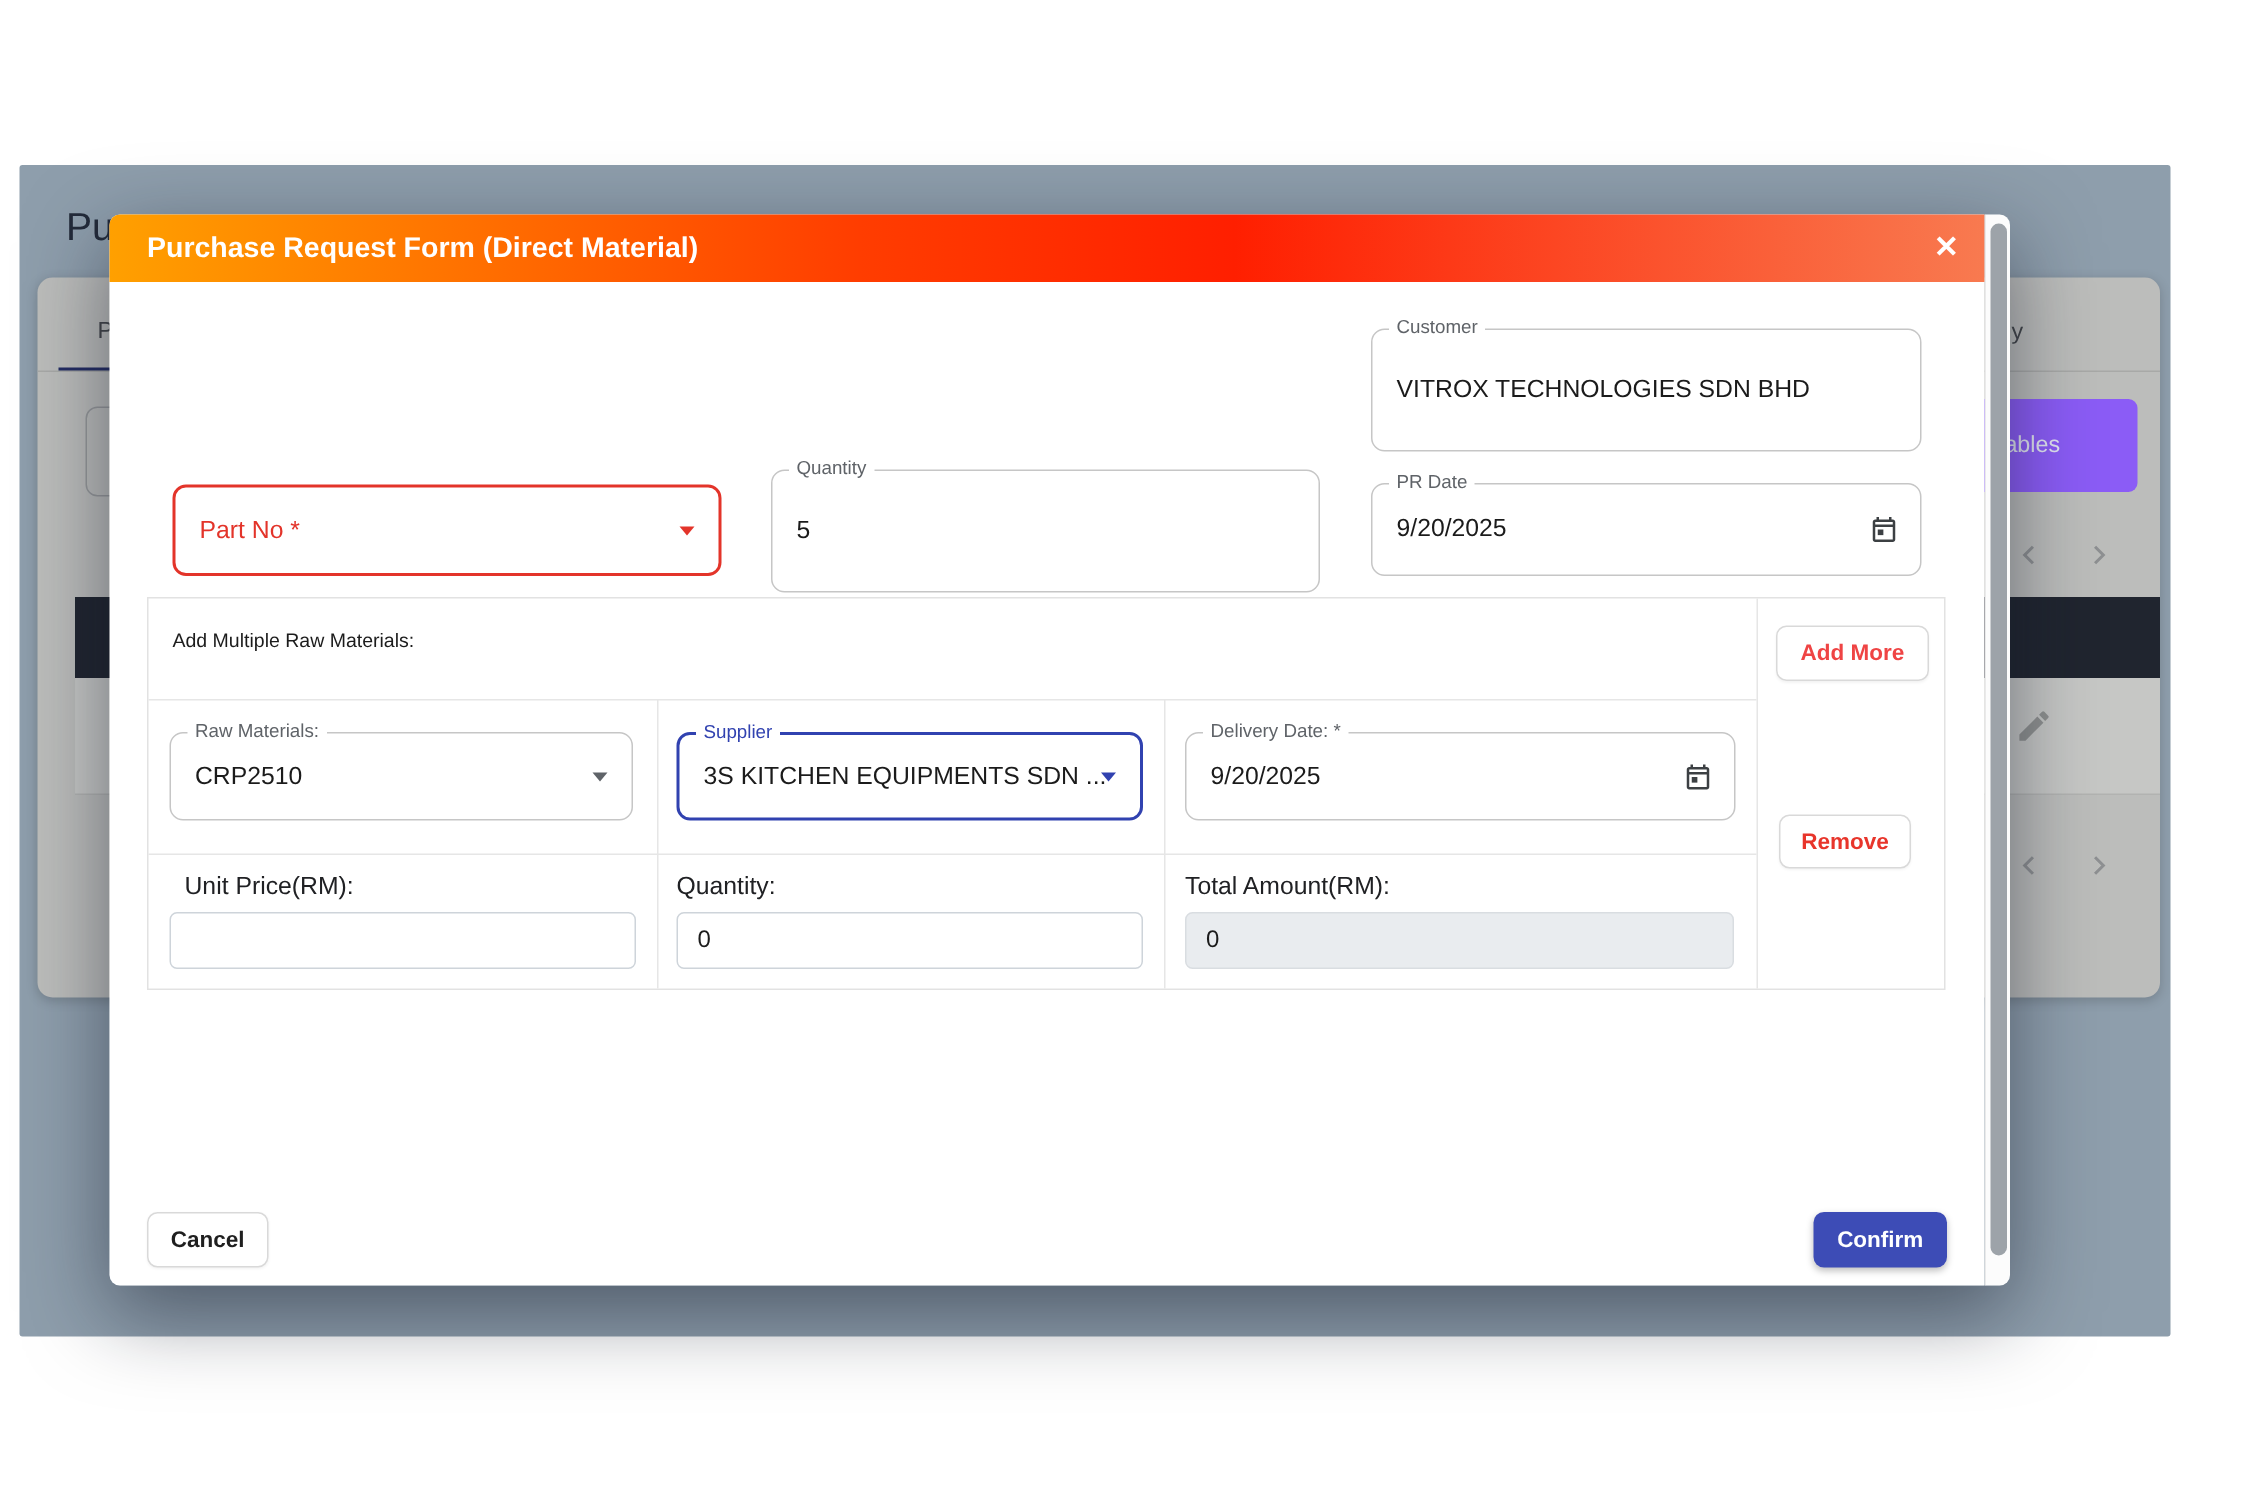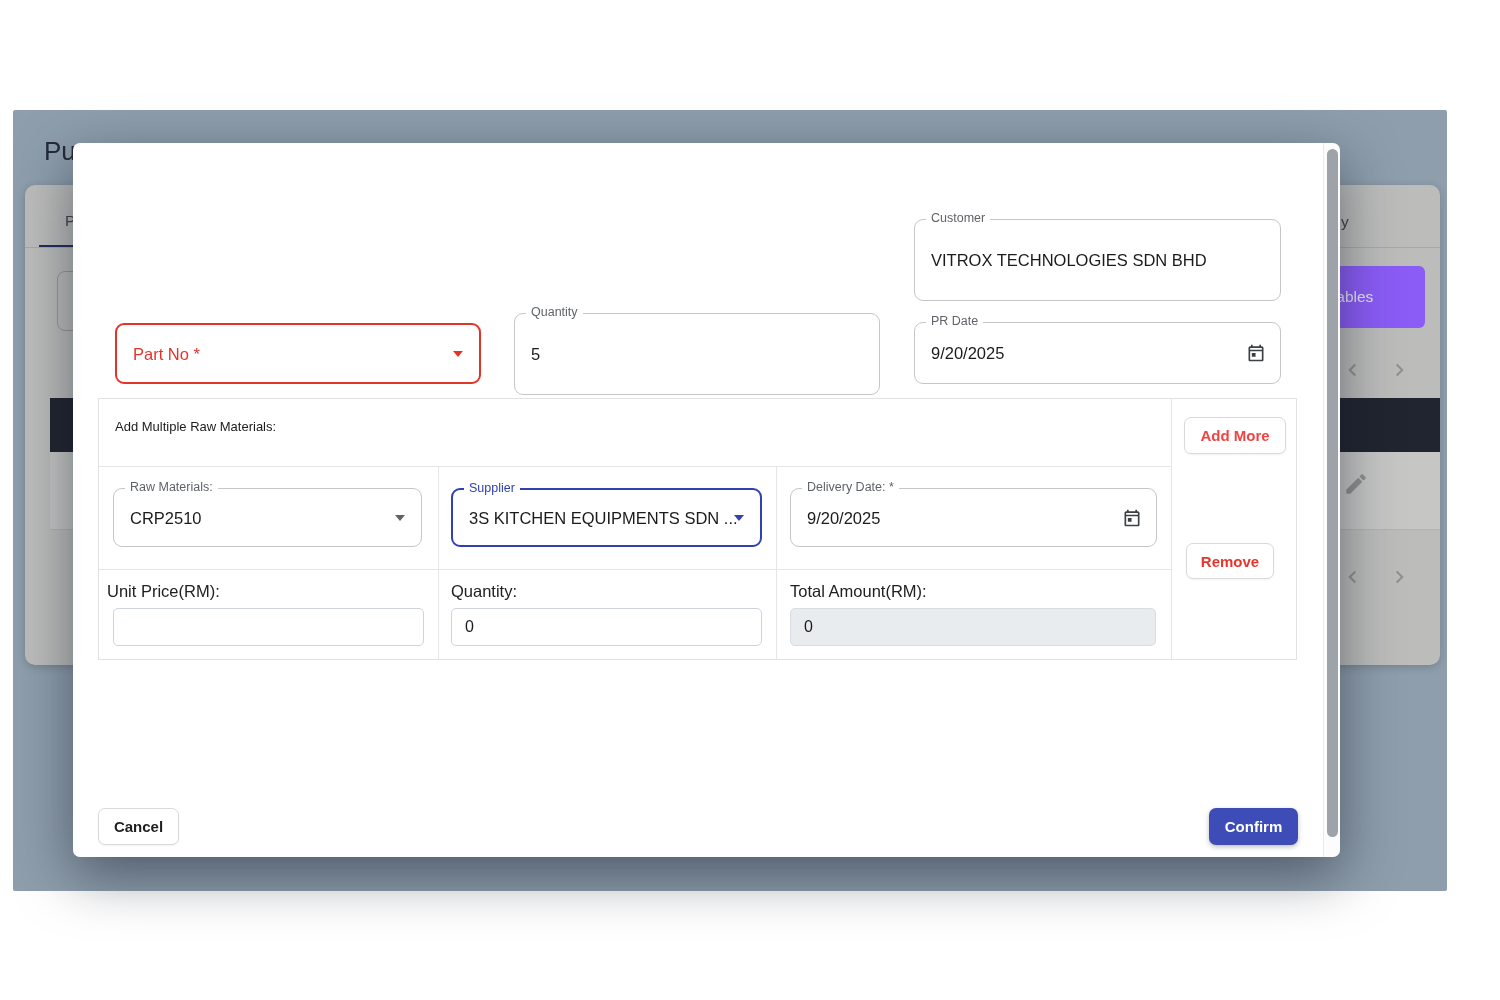--- a/index.html
+++ b/index.html
@@ -111,20 +111,24 @@
     <polyline points="14.5,6 8.5,12 14.5,18" fill="none" stroke="#8e9092" stroke-width="2.2"></polyline>
   </svg>
   <svg class="abs bg-chev" style="left:1363px; top:381px;" viewBox="0 0 24 24">
     <polyline points="9.5,6 15.5,12 9.5,18" fill="none" stroke="#8e9092" stroke-width="2.2"></polyline>
   </svg>
 </div>
 
 <div id="modal" class="abs">
   <div id="modal-content">
 
+    <div id="modal-header">
+      <div id="modal-title">Purchase Request Form (Direct Material)</div>
+      <div id="modal-close">✕</div>
+    </div>
 
 
 
     <div class="mfield" style="left:841px; top:76px; width:367px; height:82px;">
       <span class="mlabel">Customer</span>
       <span class="mvalue">VITROX TECHNOLOGIES SDN BHD</span>
     </div>
 
     <div class="mfield error" style="left:42px; top:180px; width:366px; height:61px;">
       <span class="mvalue">Part No *</span>
@@ -176,21 +180,21 @@
         <svg class="cal-icon" viewBox="0 0 24 24">
           <path fill="#3c4043" d="M19 4h-1V2h-2v2H8V2H6v2H5c-1.1 0-2 .9-2 2v14c0 1.1.9 2 2 2h14c1.1 0 2-.9 2-2V6c0-1.1-.9-2-2-2zm0 16H5V10h14v10zM5 8V6h14v2H5z"></path>
           <rect x="7" y="12" width="4.5" height="4.5" fill="#3c4043"></rect>
         </svg>
       </div>
 
       <div id="btn-remove" class="btn-outline">
         <span>Remove</span>
       </div>
 
-      <div class="cell-label" style="left:8px; top:183px;">Unit Price(RM):</div>
+      <div class="cell-label" style="left:24px; top:183px;">Unit Price(RM):</div>
       <div class="cell-input" style="left:14px; top:209px; width:311px;">
         <span></span>
       </div>
 
       <div class="cell-label" style="left:352px; top:183px;">Quantity:</div>
       <div class="cell-input" style="left:352px; top:209px; width:311px;">
         <span>0</span>
       </div>
 
       <div class="cell-label" style="left:691px; top:183px;">Total Amount(RM):</div>

